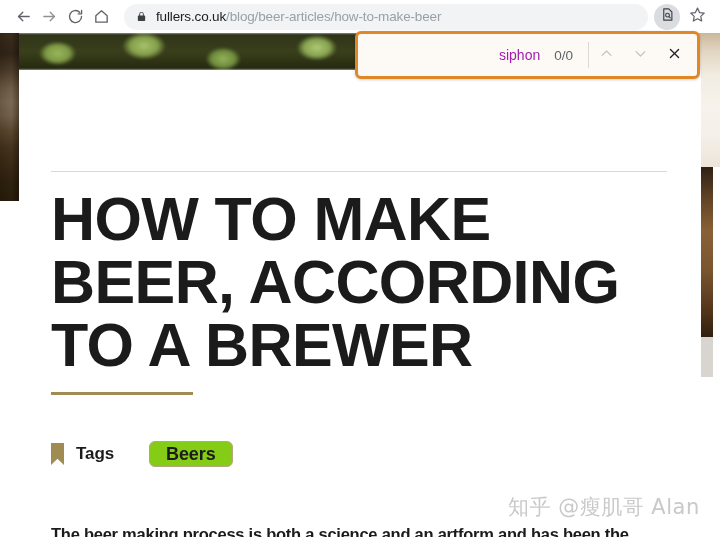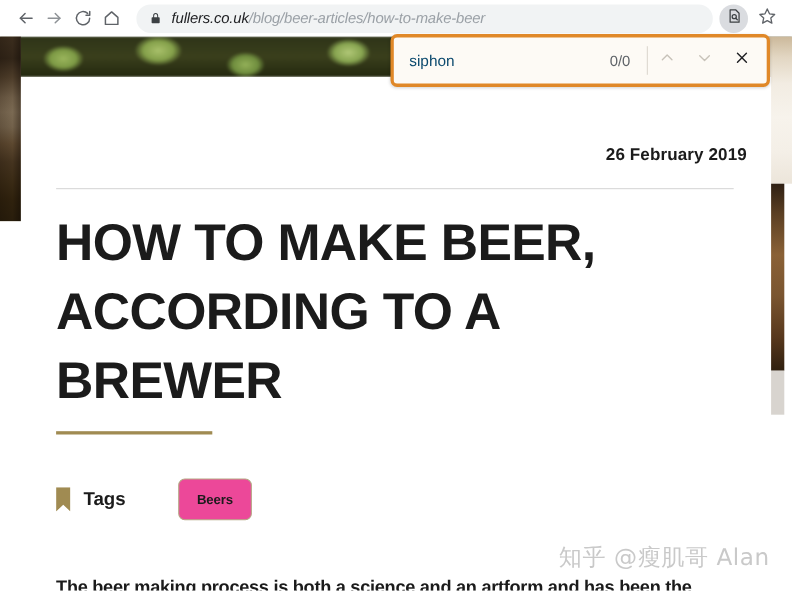--- a/index.html
+++ b/index.html
@@ -45,21 +45,20 @@
     height: 26px;
     margin: 0 6px 0 10px;
     background: #f1f3f4;
     border-radius: 13px;
     display: flex;
     align-items: center;
     padding: 4px 12px;
     box-sizing: border-box;
     overflow: hidden;
     cursor: text;
-    font-style: italic;
   }
   #lock-icon {
     flex: 0 0 auto;
     margin-right: 9px;
     display: flex;
     align-items: center;
   }
   #url-text {
     font-size: 13.5px;
     color: #9aa0a6;
@@ -211,21 +210,21 @@
     width: 616px;
     height: 1px;
     background: #d8d8d8;
   }
 
   #article-title {
     position: absolute;
     left: 32px;
     top: 118px;
     width: 620px;
-    font-size: 47px;
+    font-size: 61px;
     line-height: 63px;
     font-weight: bold;
     color: #1b1b1b;
     letter-spacing: -0.6px;
     margin: 0;
   }
 
   #title-underline {
     position: absolute;
     left: 32px;
@@ -247,36 +246,36 @@
     width: 13px;
     height: 22px;
     flex: 0 0 auto;
     margin-right: 12px;
     display: block;
   }
   #tags-label {
     font-size: 17px;
     font-weight: bold;
     color: #1b1b1b;
-    margin-right: 48px;
+    margin-right: 35px;
     letter-spacing: -0.1px;
   }
   .tag-chip {
     border: 1px solid #b5a784;
     border-radius: 6px;
     padding: 0 16px;
-    height: 38px;
+    height: 26px;
     display: flex;
     align-items: center;
     justify-content: center;
-    font-size: 12px;
+    font-size: 18px;
     font-weight: bold;
     color: #1b1b1b;
     margin-right: 14px;
-    background: #ec4899;
+    background: #84cc16;
     cursor: pointer;
     box-sizing: border-box;
     letter-spacing: -0.1px;
   }
 
   #lede {
     position: absolute;
     left: 32px;
     top: 451px;
     width: 620px;
@@ -317,24 +316,25 @@
     z-index: 40;
     box-shadow: 0 1px 3px rgba(0,0,0,0.18);
   }
   #find-input {
     flex: 1 1 auto;
     border: none;
     outline: none;
     background: transparent;
     font-family: "Liberation Sans", sans-serif;
     font-size: 14px;
-    color: #0c4a6e;
+    color: #a21caf;
     padding: 0 14px;
     height: 100%;
     min-width: 0;
+    text-align: right;
   }
   #find-count {
     flex: 0 0 auto;
     font-size: 13.5px;
     color: #5f6368;
     padding-right: 15px;
     white-space: nowrap;
     text-align: center;
   }
   #find-divider {
@@ -426,21 +426,20 @@
 <div id="page-viewport">
 
   <div id="hero-band"></div>
   <div id="left-photo-strip"></div>
   <div id="right-photo-strip"></div>
   <div id="right-brown-bar"></div>
   <div id="right-gray-bar"></div>
 
   <div id="article-card">
 
-    <div id="meta-row">26 February 2019</div>
 
     <div id="meta-rule"></div>
 
     <h1 id="article-title">HOW TO MAKE BEER, ACCORDING TO A BREWER</h1>
 
     <div id="title-underline"></div>
 
     <div id="tags-row">
       <span id="tag-icon">
         <svg width="13" height="22" viewBox="0 0 13 22" fill="#a08b52">

